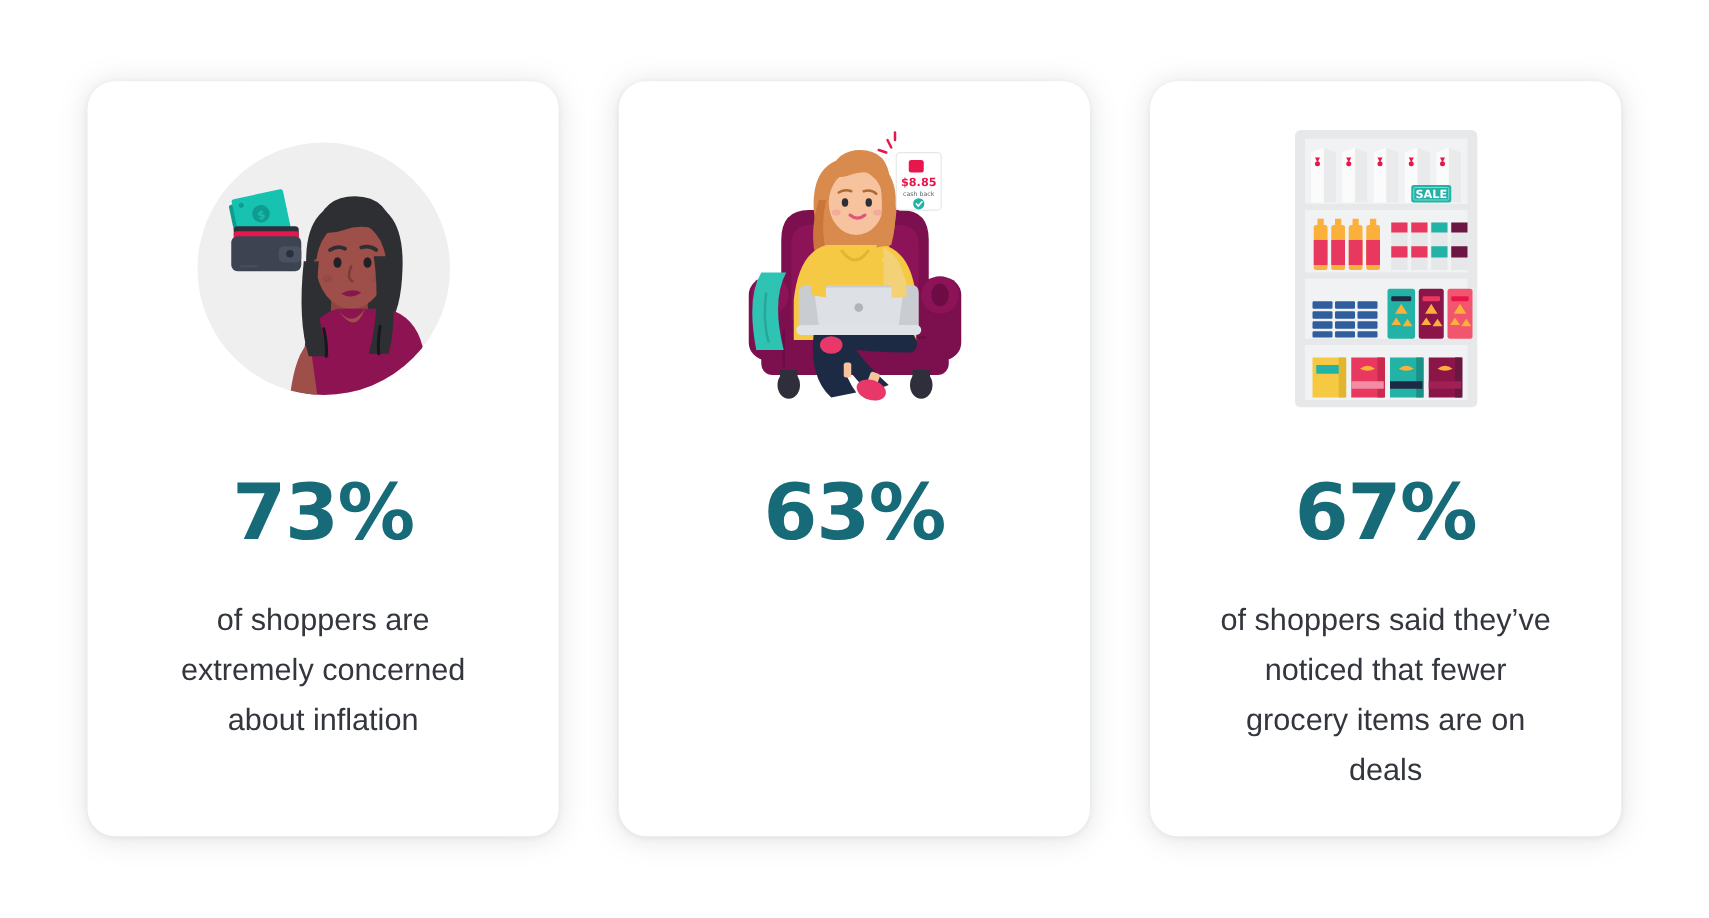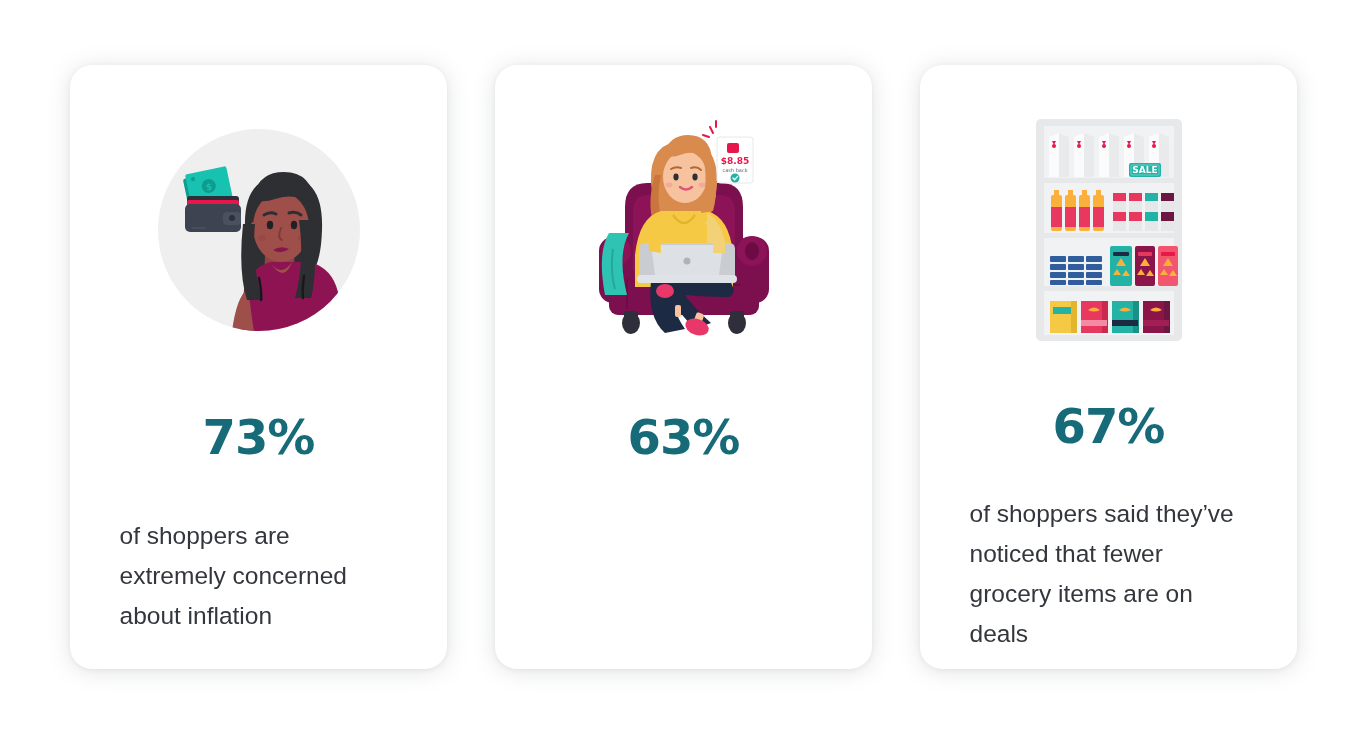--- a/index.html
+++ b/index.html
@@ -29,54 +29,54 @@
     width: 377px;
     height: 604px;
     background: #ffffff;
     border-radius: 22px;
     box-shadow: 0 2px 22px rgba(120, 124, 134, 0.22),
                 0 1px 4px rgba(120, 124, 134, 0.10);
     display: flex;
     flex-direction: column;
     align-items: center;
     box-sizing: border-box;
-    padding: 15px;
+    padding: 0;
     position: relative;
   }
 
   .illustration-slot {
     width: 100%;
     height: 300px;
     display: flex;
     align-items: center;
     justify-content: center;
     flex: none;
   }
 
   .stat-figure {
     font-family: "DejaVu Sans", sans-serif;
     font-weight: bold;
-    font-size: 48px;
+    font-size: 62px;
     line-height: 1;
     letter-spacing: -1px;
     color: #176B78;
-    margin: 16px;
+    margin: 4px;
     text-align: center;
     height: 82px;
     display: flex;
     align-items: center;
     justify-content: center;
   }
 
   .stat-caption {
     font-family: "Liberation Sans", sans-serif;
     font-size: 24.5px;
     line-height: 40px;
     color: #33373d;
-    text-align: left;
+    text-align: center;
     margin: 22px 0 0 0;
     padding: 0 26px;
     max-width: 330px;
     box-sizing: border-box;
     font-weight: normal;
   }
 
   svg { display: block; }
 </style>
 </head>

